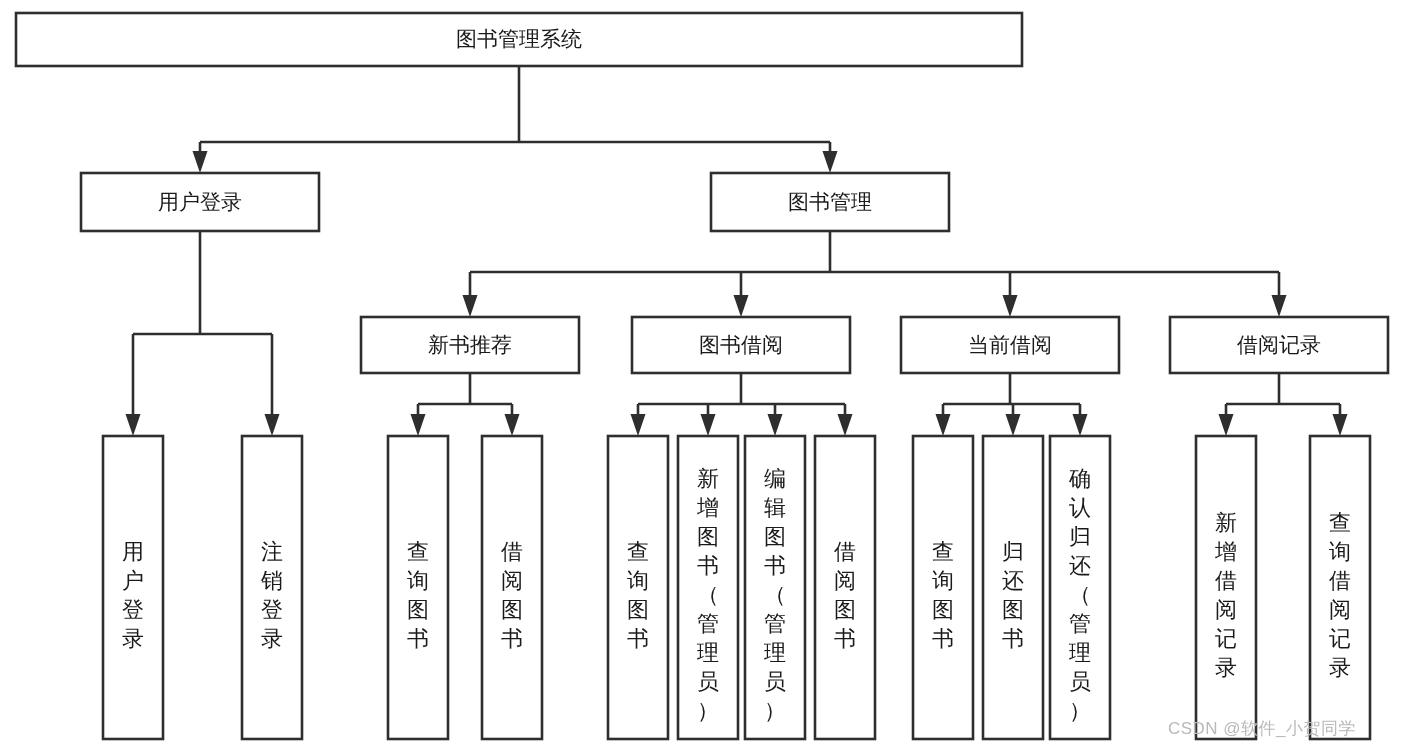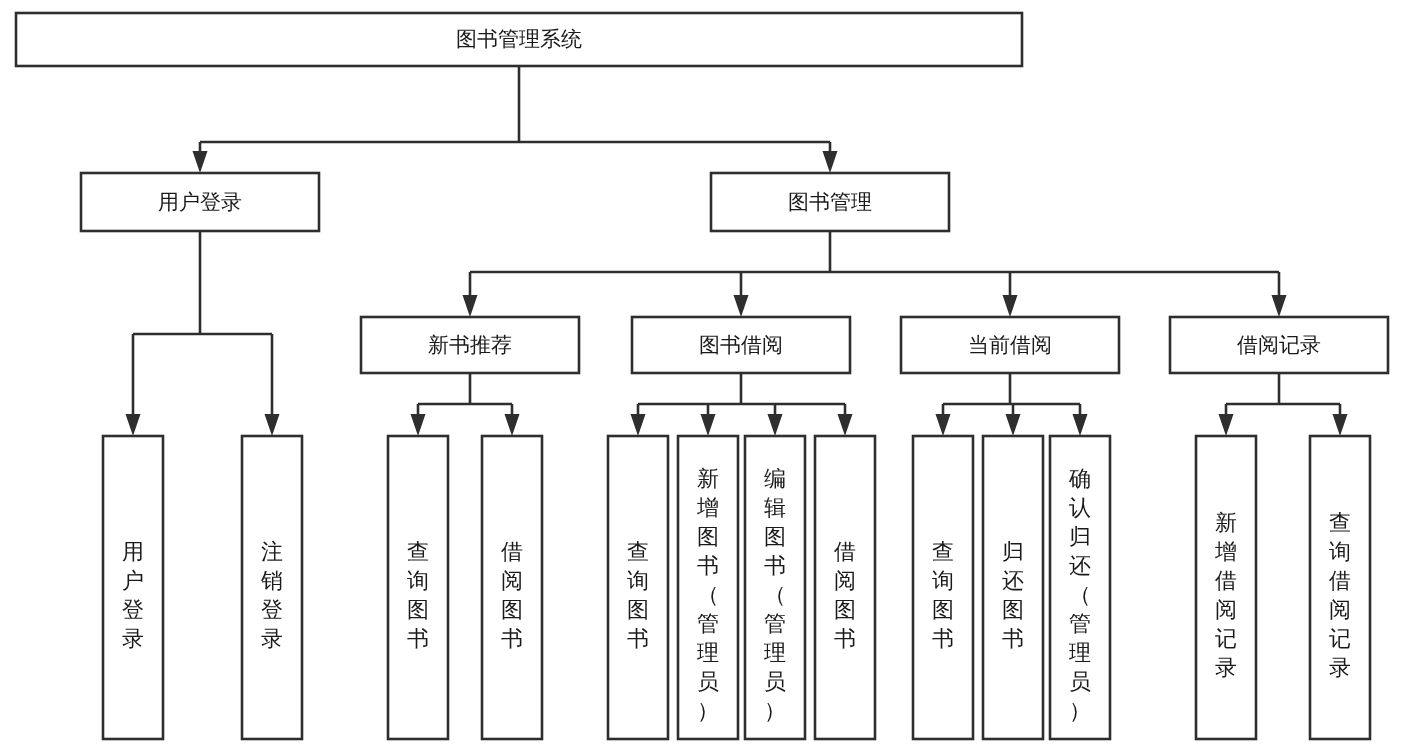--- a/index.html
+++ b/index.html
@@ -210,13 +210,14 @@
         <g>
           <rect x="1196" y="436" width="60" height="303" class="node-rect"></rect>
           <text x="1226" class="node-label" font-size="22" text-anchor="middle"><tspan x="1226" y="523.7">新</tspan><tspan x="1226" y="552.7">增</tspan><tspan x="1226" y="581.7">借</tspan><tspan x="1226" y="610.7">阅</tspan><tspan x="1226" y="639.7">记</tspan><tspan x="1226" y="668.7">录</tspan></text>
         </g>
         <g>
           <rect x="1310" y="436" width="60" height="303" class="node-rect"></rect>
           <text x="1340" class="node-label" font-size="22" text-anchor="middle"><tspan x="1340" y="523.7">查</tspan><tspan x="1340" y="552.7">询</tspan><tspan x="1340" y="581.7">借</tspan><tspan x="1340" y="610.7">阅</tspan><tspan x="1340" y="639.7">记</tspan><tspan x="1340" y="668.7">录</tspan></text>
         </g>
       </g>
   </svg>
+  <div class="watermark">CSDN @软件_小贺同学</div>
 </div>
 
 </body></html>

